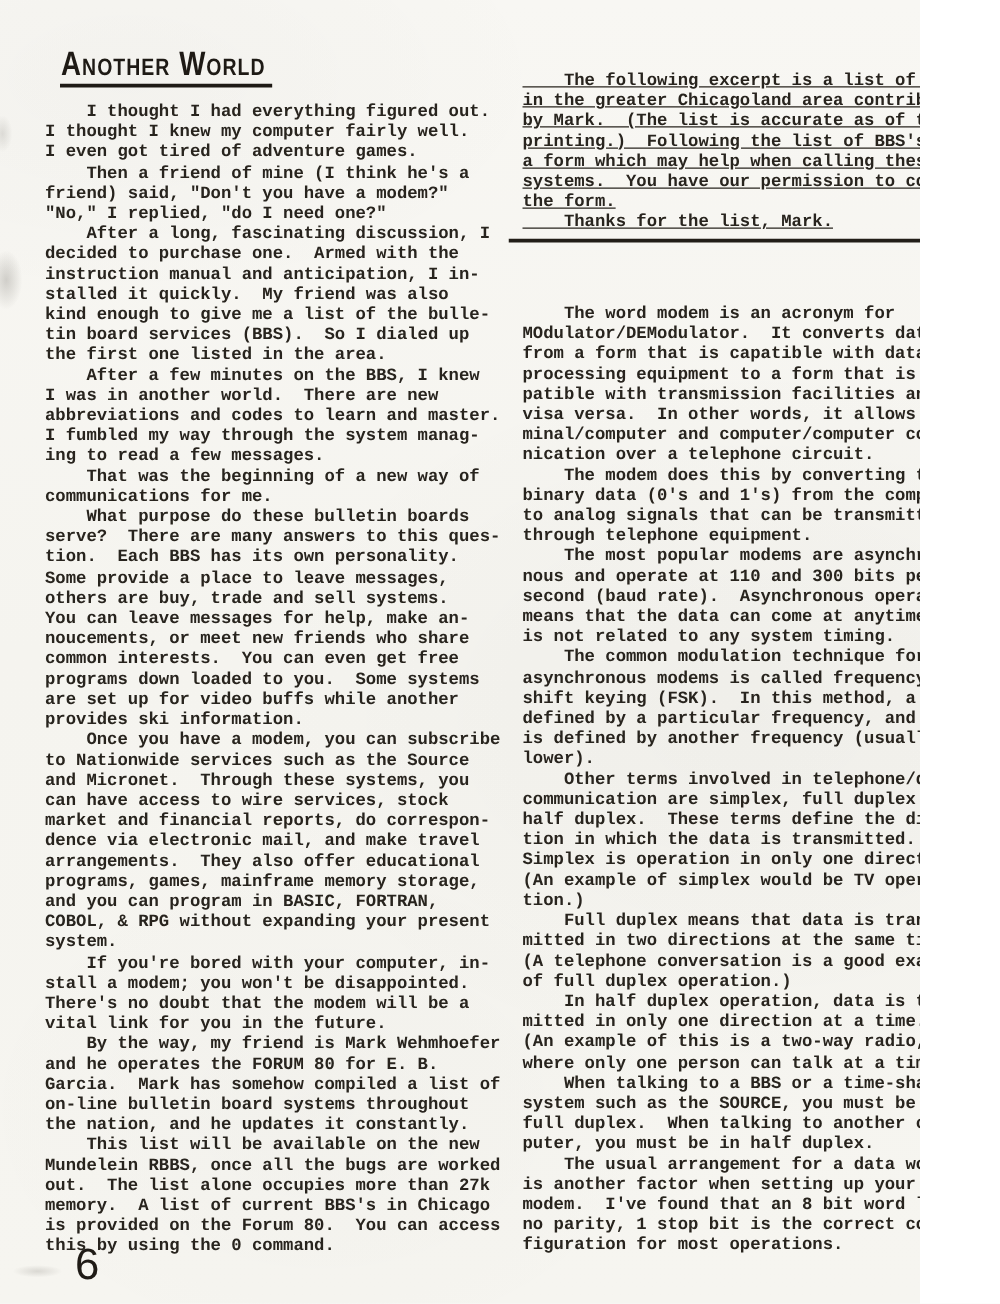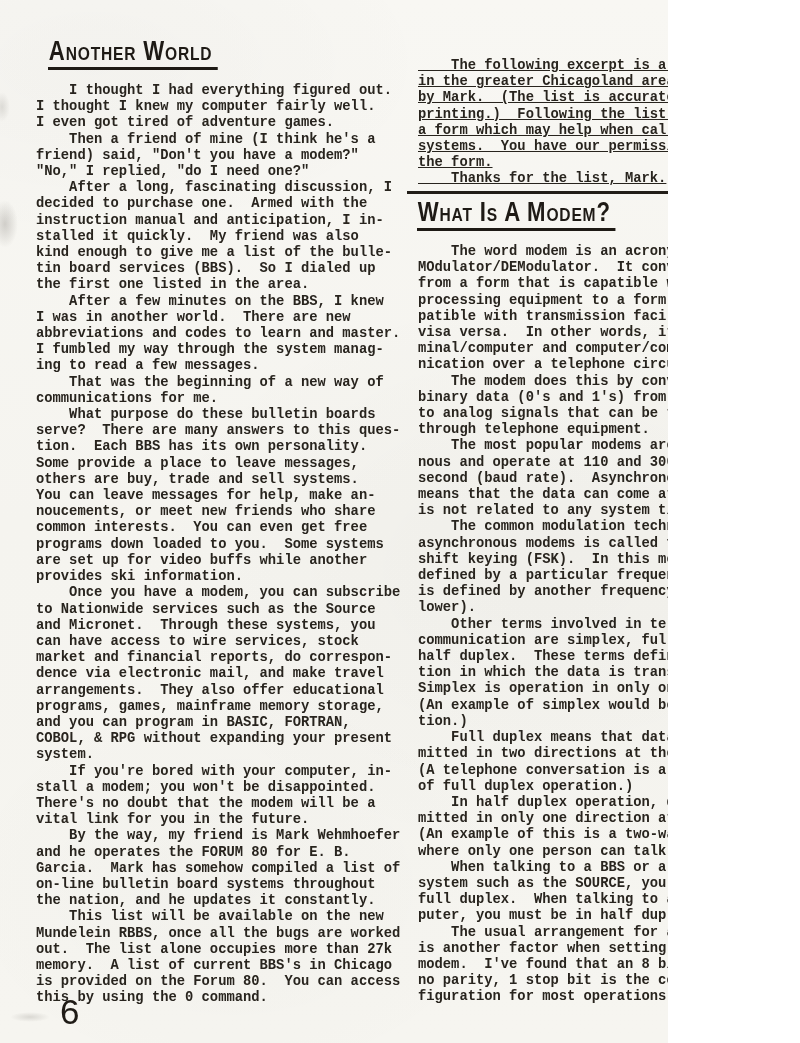--- a/index.html
+++ b/index.html
@@ -4,21 +4,21 @@
 <style>
   html, body { margin: 0; padding: 0; }
   body {
     width: 800px;
     height: 1043px;
     background: #ffffff;
     font-family: "Liberation Sans", sans-serif;
   }
   .page {
     position: relative;
-    width: 668px;
+    width: 736px;
     height: 1043px;
     overflow: hidden;
     background-color: #f6f5f1;
     background-image:
       radial-gradient(ellipse 500px 260px at 14% 6%, rgba(0,0,0,0.018), rgba(0,0,0,0) 70%),
       radial-gradient(ellipse 600px 420px at 82% 55%, rgba(0,0,0,0.022), rgba(0,0,0,0) 70%),
       radial-gradient(ellipse 420px 300px at 35% 85%, rgba(0,0,0,0.015), rgba(0,0,0,0) 70%),
       linear-gradient(180deg, #f8f7f3 0%, #f5f4ef 50%, #f6f5f0 100%);
     color: #26221c;
   }
@@ -143,23 +143,20 @@
 in the greater Chicagoland area contributed
 by Mark.  (The list is accurate as of this
 printing.)  Following the list of BBS's is
 a form which may help when calling these
 systems.  You have our permission to copy
 the form.
     Thanks for the list, Mark.</pre>
 
   <div class="rc-divider"></div>
 
-  <div class="rc-heading">
-    <span class="heading">What Is A Modem?</span>
-  </div>
 
   <pre class="typewriter rc-body">    The word modem is an acronym for
 MOdulator/DEModulator.  It converts data
 from a form that is capatible with data
 processing equipment to a form that is com-
 patible with transmission facilities and
 visa versa.  In other words, it allows ter-
 minal/computer and computer/computer commu-
 nication over a telephone circuit.
     The modem does this by converting the

